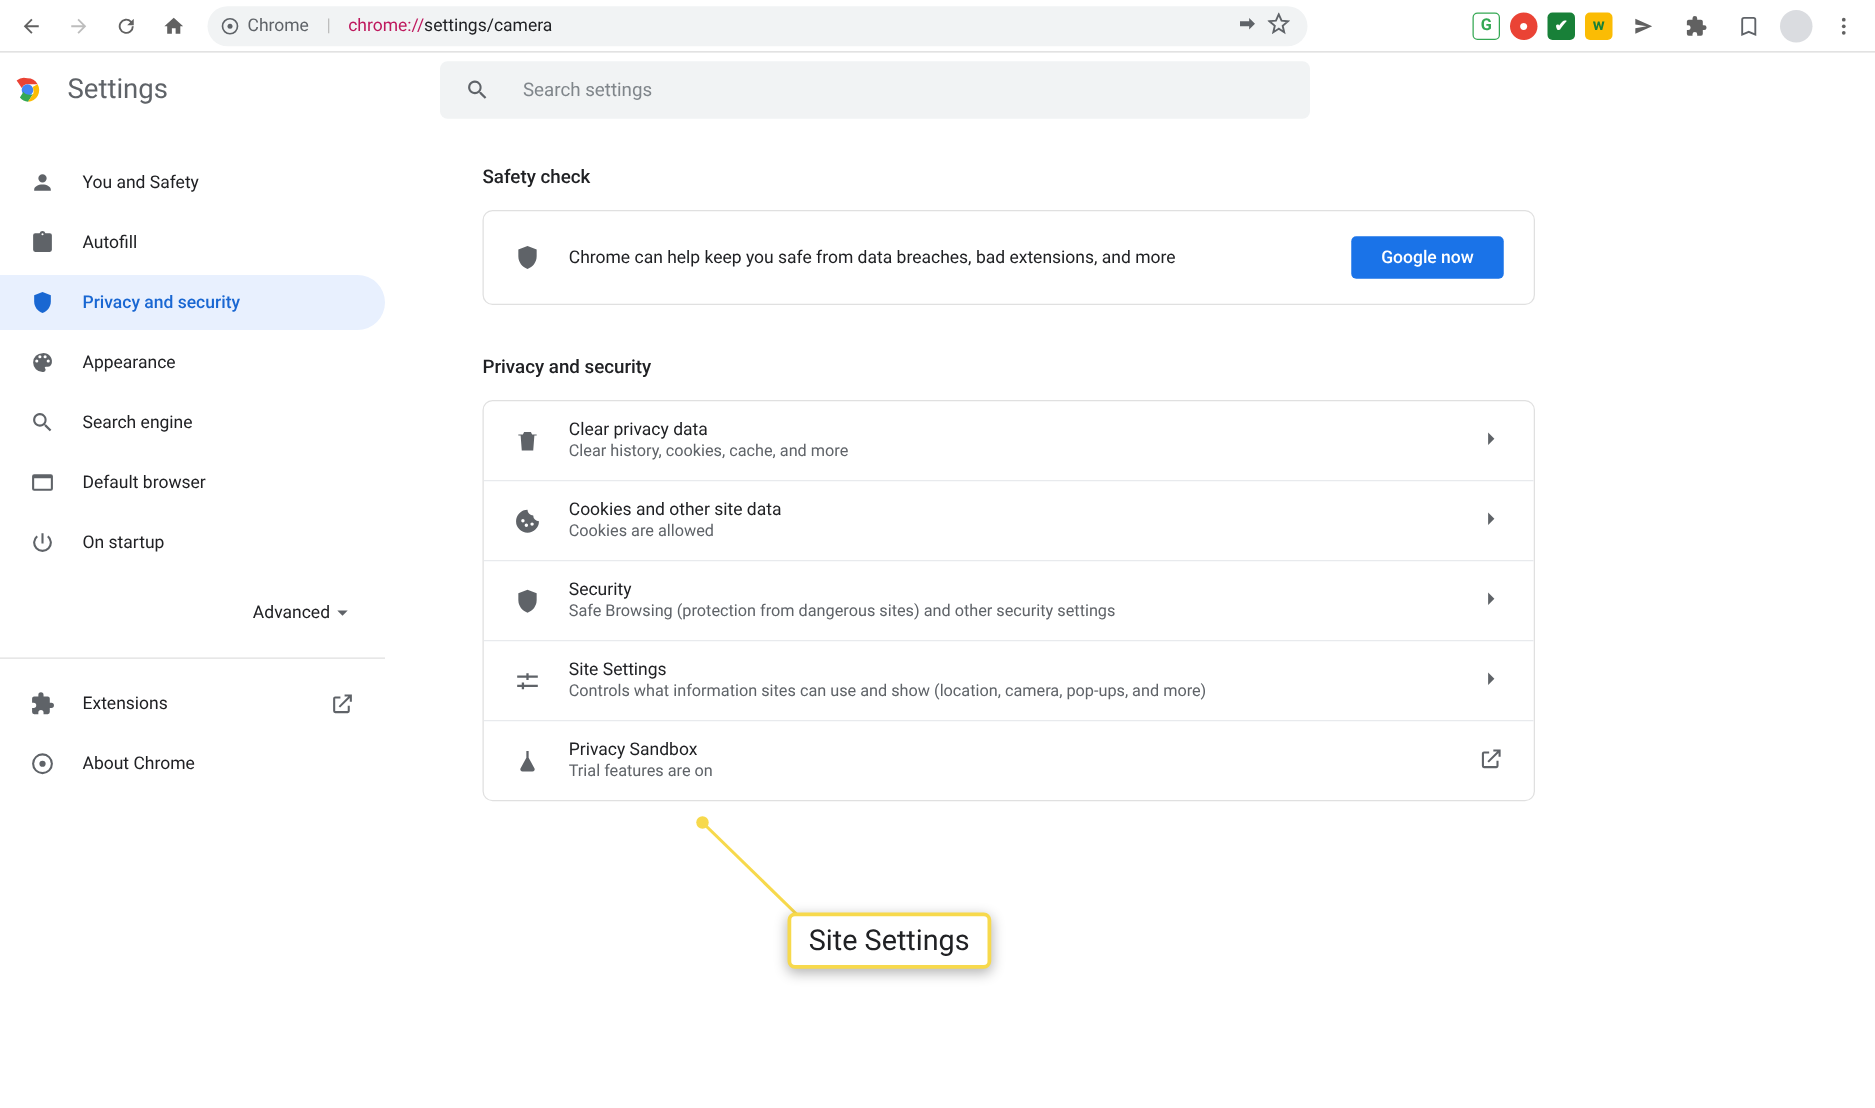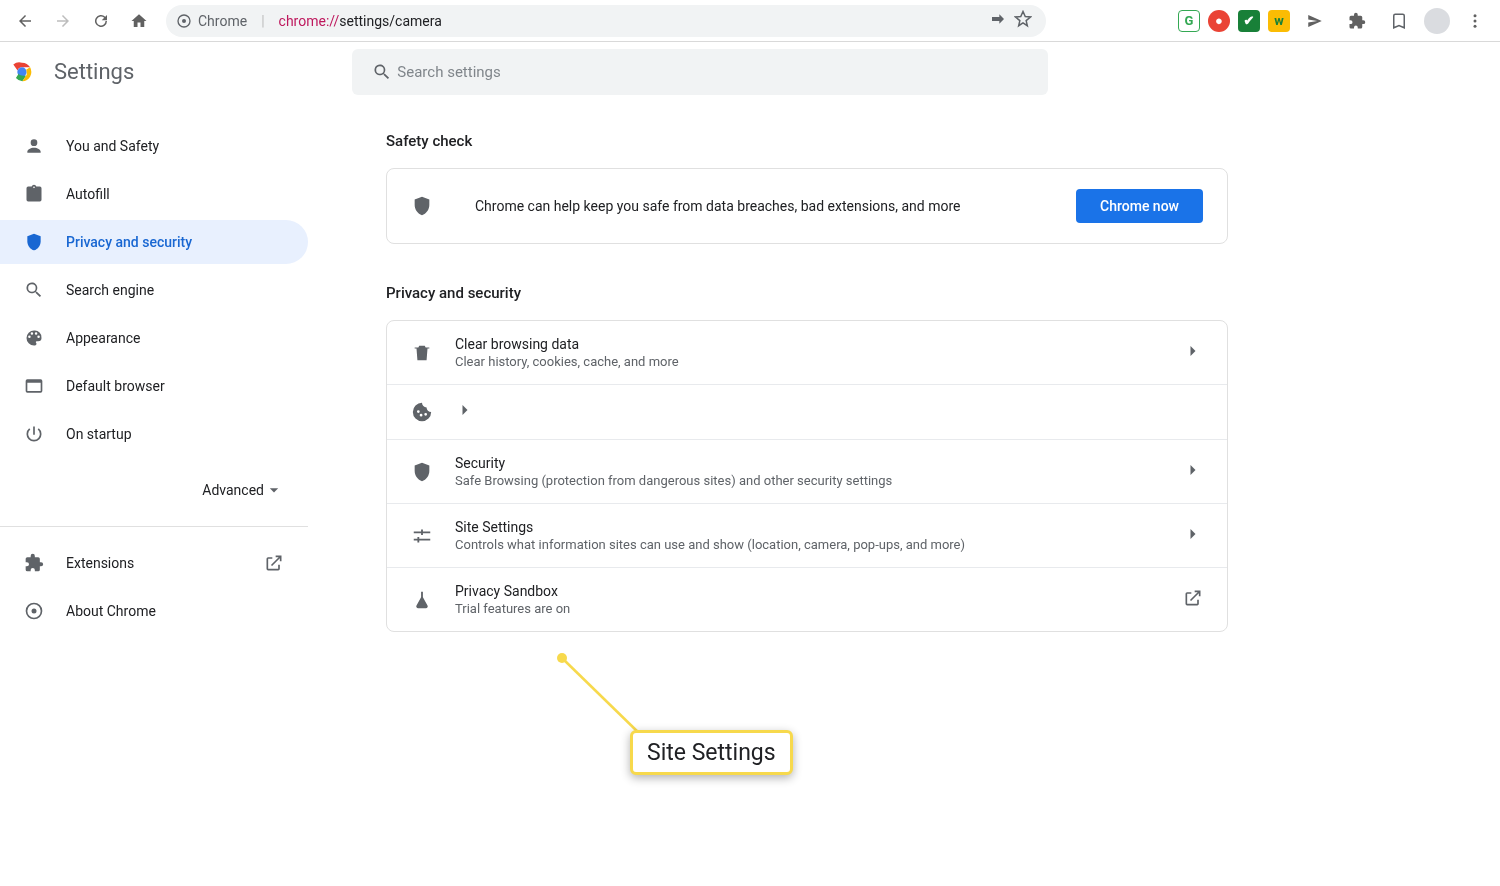--- a/index.html
+++ b/index.html
@@ -37,21 +37,21 @@
   
   .settings-header {
     height: 60px; display: flex; align-items: center; padding: 0 8px; gap: 18px;
     border-bottom: 1px solid transparent;
   }
   .chrome-logo { width: 28px; height: 28px; position: relative; }
   .settings-title { font-size: 22px; color: #5f6368; font-weight: 400; }
   .search-wrap {
     margin-left: 200px; width: 696px; height: 46px;
     background: #f1f3f4; border-radius: 6px;
-    display: flex; align-items: center; gap: 5px; padding: 0 20px;
+    display: flex; align-items: center; gap: 26px; padding: 0 20px;
   }
   .search-wrap svg { width: 20px; height: 20px; fill: #5f6368; }
   .search-input {
     border: none; background: transparent; outline: none;
     font-size: 15px; color: #202124; flex: 1;
   }
   .search-input::placeholder { color: #80868b; }
 
   
   .layout { display: flex; height: calc(886px - 42px - 60px); }
@@ -77,21 +77,21 @@
   .section-title { font-size: 15px; color: #202124; font-weight: 500; margin-bottom: 18px; }
   .card {
     width: 842px; border: 1px solid #e0e0e0; border-radius: 8px;
     background: #fff; margin-bottom: 40px; overflow: hidden;
   }
   .safety-row {
     display: flex; align-items: center; gap: 22px; padding: 20px 24px;
   }
   .row-ico { width: 22px; height: 22px; color: #5f6368; display:flex; align-items:center; justify-content:center; }
   .row-ico svg { width: 22px; height: 22px; fill: currentColor; }
-  .safety-text { font-size: 14px; color: #202124; flex: 1; margin-left: 20px; }
+  .safety-text { font-size: 14px; color: #202124; flex: 1; }
   .primary-btn {
     background: #1a73e8; color: #fff; border: none; border-radius: 4px;
     padding: 9px 24px; font-size: 14px; font-weight: 500; cursor: pointer;
   }
   .list-row {
     display: flex; align-items: center; gap: 22px; padding: 15px 24px;
     border-top: 1px solid #e8eaed; cursor: pointer;
   }
   .list-row:first-child { border-top: none; }
   .list-row .titles { flex: 1; }
@@ -236,32 +236,32 @@
       <span class="side-ico">
           <svg viewBox="0 0 24 24">
             <path d="M12 2 4 5v6c0 5 3.4 9.7 8 11 4.6-1.3 8-6 8-11V5z"></path>
           </svg>
         </span>
       <span>Privacy and security</span>
     </div>
     <div class="side-item">
       <span class="side-ico">
           <svg viewBox="0 0 24 24">
+            <path d="M12 3a9 9 0 0 0 0 18h1a2 2 0 0 0 2-2 2 2 0 0 0-.6-1.4 1 1 0 0 1 .7-1.6H17a4 4 0 0 0 4-4 8 8 0 0 0-9-9zM6.5 12A1.5 1.5 0 1 1 8 10.5 1.5 1.5 0 0 1 6.5 12zm3-4A1.5 1.5 0 1 1 11 6.5 1.5 1.5 0 0 1 9.5 8zm5 0A1.5 1.5 0 1 1 16 6.5 1.5 1.5 0 0 1 14.5 8zm3 4A1.5 1.5 0 1 1 19 10.5 1.5 1.5 0 0 1 17.5 12z"></path>
+          </svg>
+        </span>
+      <span>Appearance</span>
+    </div>
+    <div class="side-item">
+      <span class="side-ico">
+          <svg viewBox="0 0 24 24">
             <path d="M15.5 14h-.8l-.3-.3a6.5 6.5 0 1 0-.7.7l.3.3v.8l5 5 1.5-1.5zm-6 0a4.5 4.5 0 1 1 0-9 4.5 4.5 0 0 1 0 9z"></path>
           </svg>
         </span>
       <span>Search engine</span>
-    </div>
-    <div class="side-item">
-      <span class="side-ico">
-          <svg viewBox="0 0 24 24">
-            <path d="M12 3a9 9 0 0 0 0 18h1a2 2 0 0 0 2-2 2 2 0 0 0-.6-1.4 1 1 0 0 1 .7-1.6H17a4 4 0 0 0 4-4 8 8 0 0 0-9-9zM6.5 12A1.5 1.5 0 1 1 8 10.5 1.5 1.5 0 0 1 6.5 12zm3-4A1.5 1.5 0 1 1 11 6.5 1.5 1.5 0 0 1 9.5 8zm5 0A1.5 1.5 0 1 1 16 6.5 1.5 1.5 0 0 1 14.5 8zm3 4A1.5 1.5 0 1 1 19 10.5 1.5 1.5 0 0 1 17.5 12z"></path>
-          </svg>
-        </span>
-      <span>Appearance</span>
     </div>
     <div class="side-item">
       <span class="side-ico">
           <svg viewBox="0 0 24 24">
             <path d="M20 4H4a2 2 0 0 0-2 2v12a2 2 0 0 0 2 2h16a2 2 0 0 0 2-2V6a2 2 0 0 0-2-2zm0 14H4V8h16z"></path>
           </svg>
         </span>
       <span>Default browser</span>
     </div>
     <div class="side-item">
@@ -311,48 +311,52 @@
   <div class="main">
     <div class="section-title">Safety check</div>
     <div class="card">
       <div class="safety-row">
         <span class="row-ico">
             <svg viewBox="0 0 24 24">
               <path d="M12 2 4 5v6c0 5 3.4 9.7 8 11 4.6-1.3 8-6 8-11V5zM12 7v4l3 2"></path>
             </svg>
           </span>
         <span class="safety-text">Chrome can help keep you safe from data breaches, bad extensions, and more</span>
-        <button class="primary-btn">Chrome now</button>
+        <button class="primary-btn">Google now</button>
       </div>
     </div>
 
     <div class="section-title">Privacy and security</div>
     <div class="card">
 
       <div class="list-row">
         <span class="row-ico">
             <svg viewBox="0 0 24 24">
               <path d="M6 7h12l-1 13H7zM9 4h6l1 2H8zM4 6h16v1H4z"></path>
             </svg>
           </span>
         <div class="titles">
-          <div class="row-title">Clear browsing data</div>
+          <div class="row-title">Clear privacy data</div>
           <div class="row-sub">Clear history, cookies, cache, and more</div>
         </div>
         <span class="chev"><svg viewBox="0 0 24 24" width="20" height="20" fill="#5f6368">
               <path d="M9 6l6 6-6 6z"></path>
             </svg></span>
       </div>
 
       <div class="list-row">
         <span class="row-ico">
             <svg viewBox="0 0 24 24">
               <path d="M12 2a10 10 0 1 0 10 10 5 5 0 0 1-5-5 5 5 0 0 1-5-5zM8 13a1.5 1.5 0 1 1 1.5-1.5A1.5 1.5 0 0 1 8 13zm3 4a1.5 1.5 0 1 1 1.5-1.5A1.5 1.5 0 0 1 11 17zm5-1a1.5 1.5 0 1 1 1.5-1.5A1.5 1.5 0 0 1 16 16z"></path>
             </svg>
           </span>
+        <div class="titles">
+          <div class="row-title">Cookies and other site data</div>
+          <div class="row-sub">Cookies are allowed</div>
+        </div>
         <span class="chev"><svg viewBox="0 0 24 24" width="20" height="20" fill="#5f6368">
               <path d="M9 6l6 6-6 6z"></path>
             </svg></span>
       </div>
 
       <div class="list-row">
         <span class="row-ico">
             <svg viewBox="0 0 24 24">
               <path d="M12 2 4 5v6c0 5 3.4 9.7 8 11 4.6-1.3 8-6 8-11V5z"></path>
             </svg>

